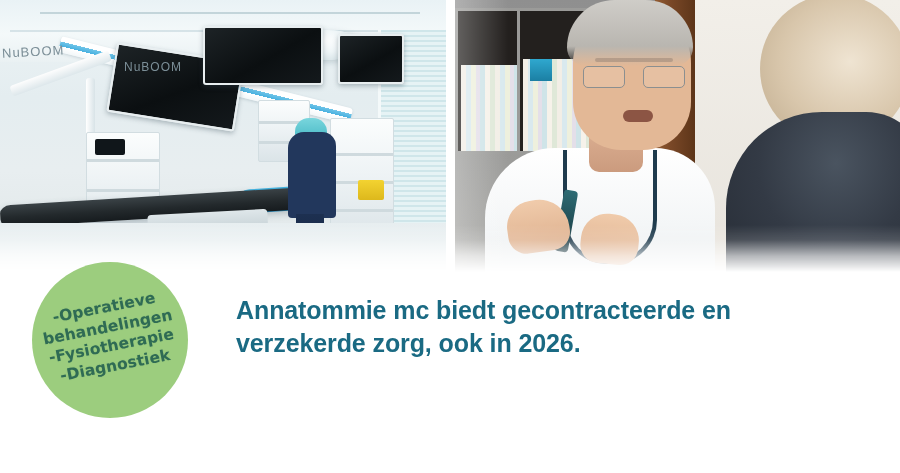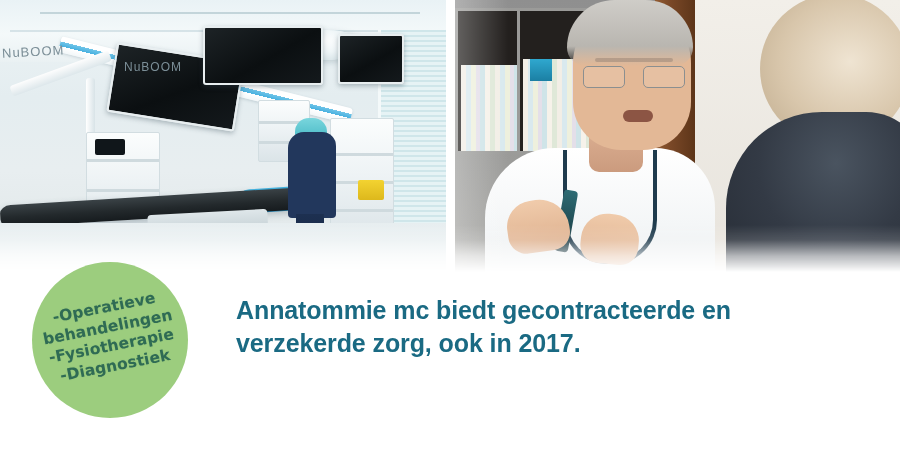--- a/index.html
+++ b/index.html
@@ -427,15 +427,15 @@
   </div>
 
   <div class="badge">
     <div class="badge-text">-Operatieve
 behandelingen
 -Fysiotherapie
 -Diagnostiek</div>
   </div>
 
   <div class="headline">Annatommie mc biedt gecontracteerde en
-verzekerde zorg, ook in 2017.</div>
+verzekerde zorg, ook in 2026.</div>
 
 </div>
 
 </body></html>

